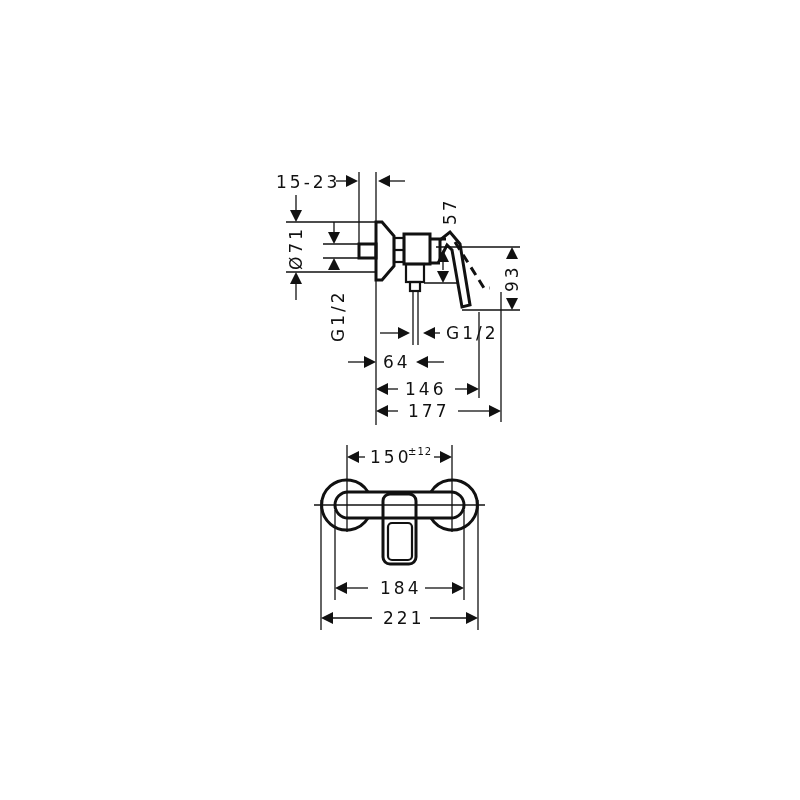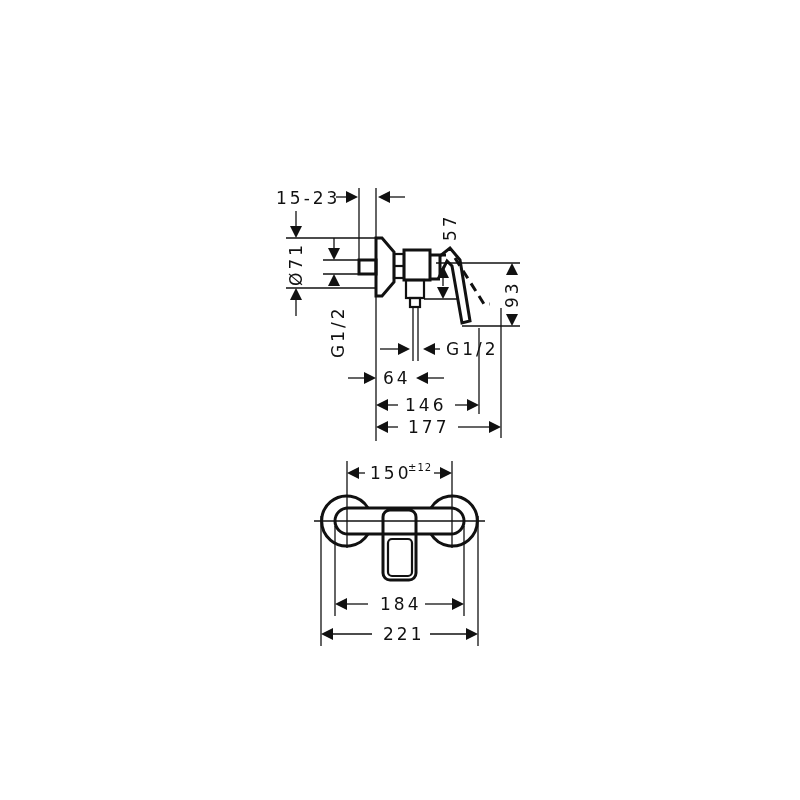--- a/index.html
+++ b/index.html
@@ -1,17 +1,17 @@
 <!DOCTYPE html>
 <html><head>
 <meta charset="utf-8">
 <style>
   html, body { margin: 0; padding: 0; background: #ffffff; }
   body { width: 800px; height: 800px; position: relative; overflow: hidden; }
-  #drawing { position: absolute; left: 0; top: 16px; width: 800px; height: 778px; }
+  #drawing { position: absolute; left: 0; top: 0; width: 800px; height: 778px; }
   svg text { font-family: "DejaVu Sans", sans-serif; fill: #111; }
   .dim { font-size: 17px; letter-spacing: 3px; }
   .sup { font-size: 10px; letter-spacing: 1px; }
   .thin { stroke: #111; stroke-width: 1.3; fill: none; }
   .thick { stroke: #111; stroke-width: 3; fill: none; }
   .med { stroke: #111; stroke-width: 2.2; fill: none; }
   .dash { stroke: #111; stroke-width: 3; fill: none; stroke-dasharray: 9 6; }
   .arrow { fill: #111; stroke: none; }
 </style>
 </head>

